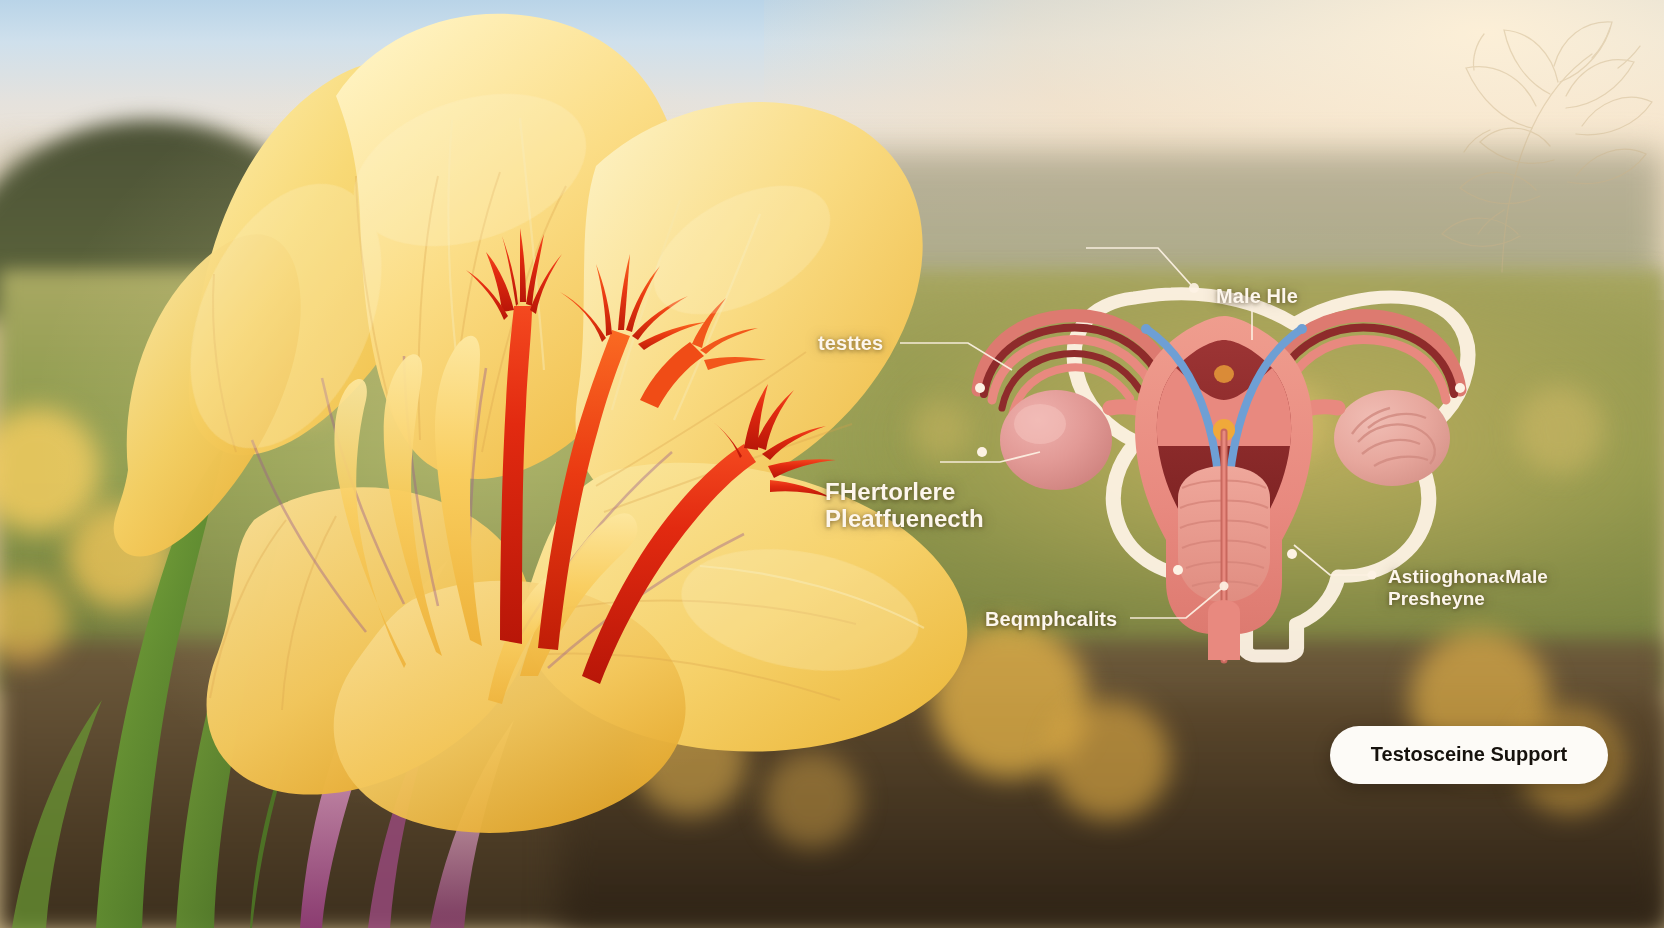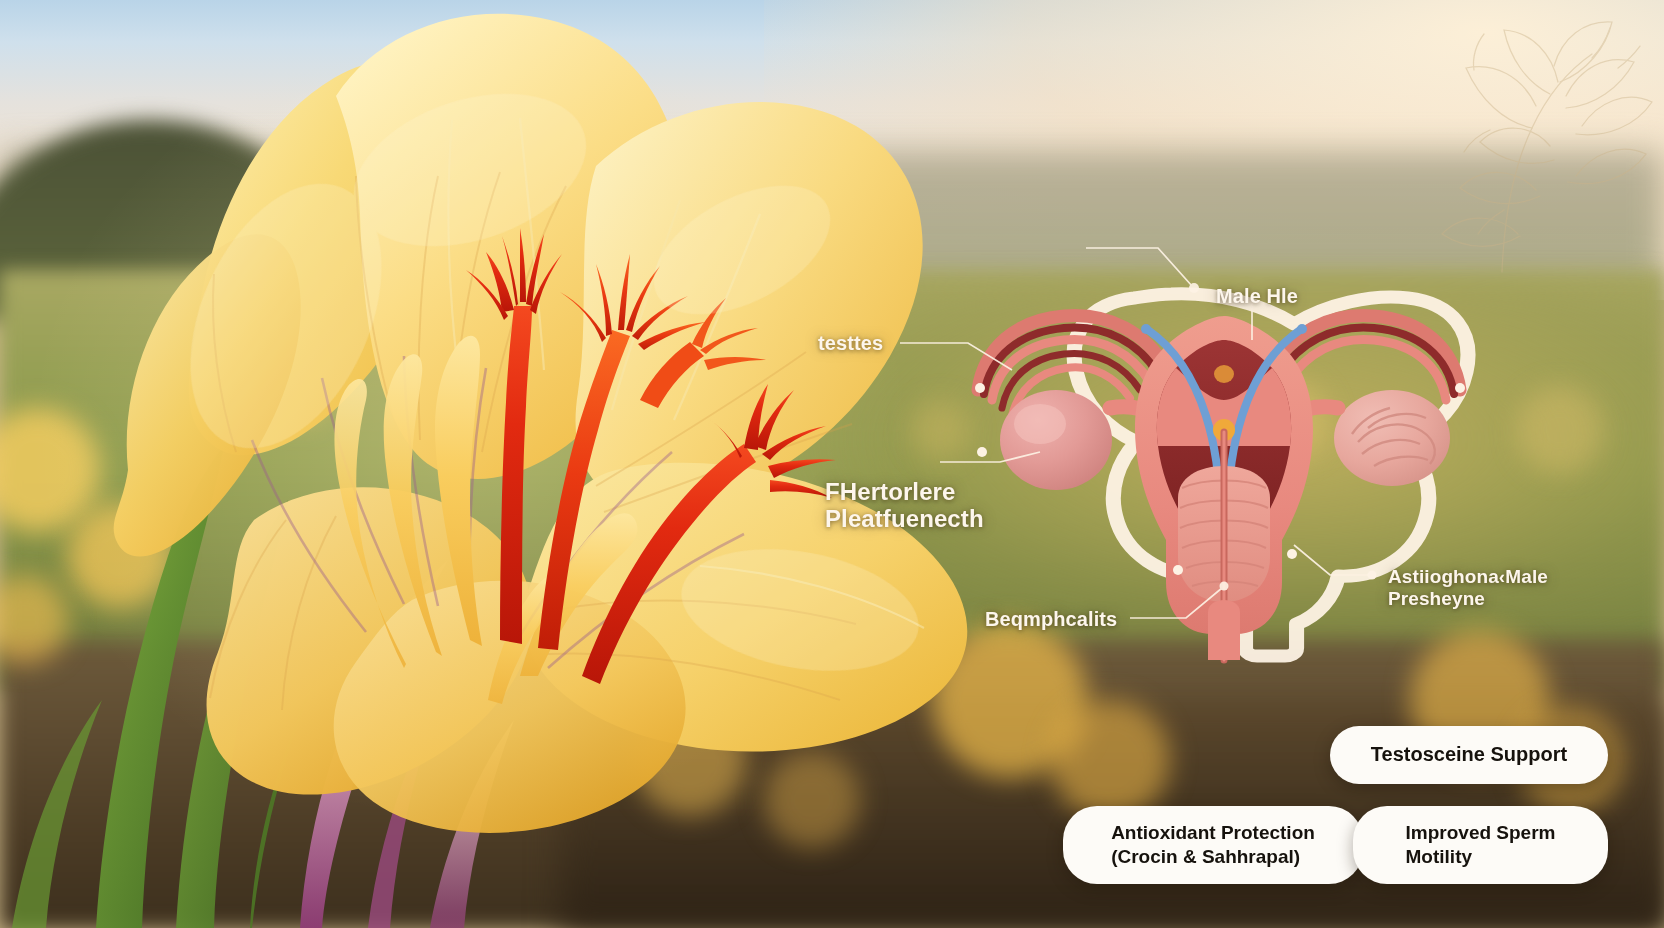--- a/index.html
+++ b/index.html
@@ -459,18 +459,14 @@
 
   <div class="callout" id="cl-malehle">Male Hle</div>
   <div class="callout" id="cl-testtes">testtes</div>
   <div class="callout" id="cl-florere">FHertorlere
 Pleatfuenecth</div>
   <div class="callout" id="cl-benefic">Beqmphcalits</div>
   <div class="callout" id="cl-astio">Astiioghona‹Male
 Presheyne</div>
 
   <div class="pill" id="pill-testo">Testosceine Support</div>
-  <div class="pill" id="pill-anti">Antioxidant Protection
-(Crocin &amp; Sahhrapal)</div>
-  <div class="pill" id="pill-sperm">Improved Sperm
-Motility</div>
 
 </div>
 
 </body></html>

